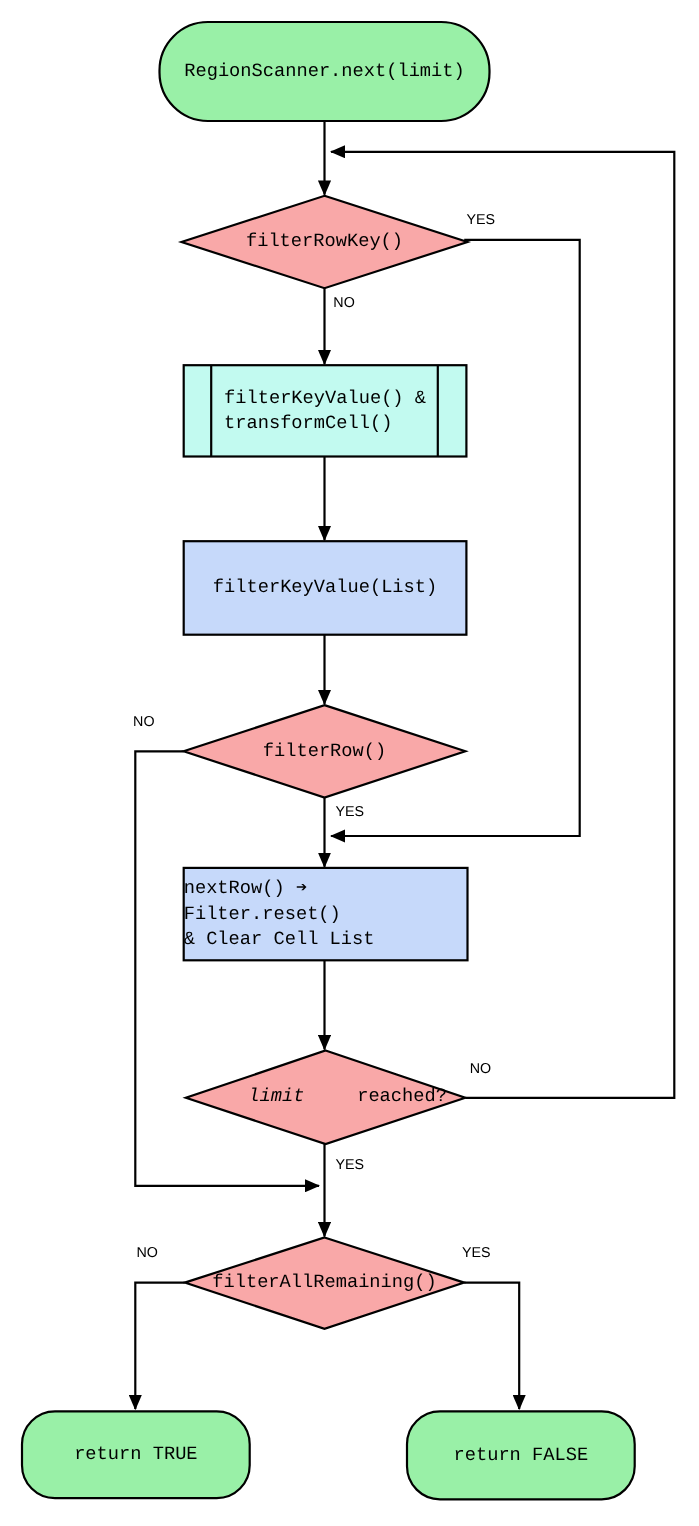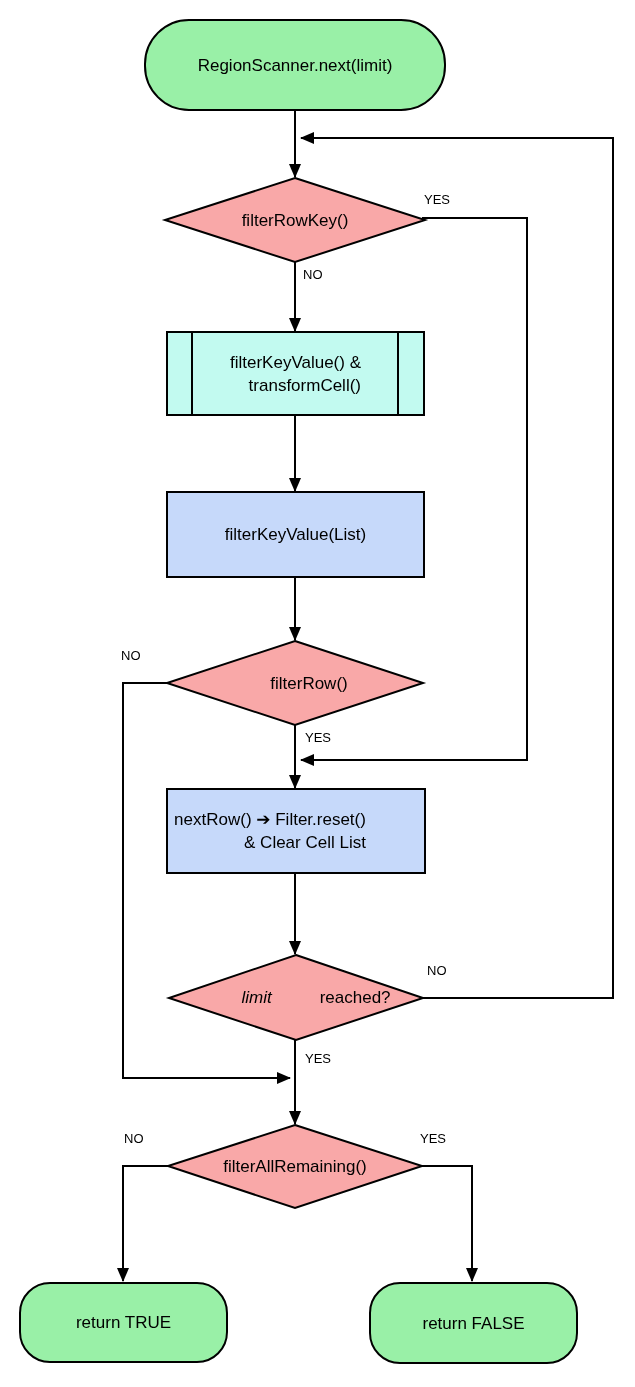--- a/index.html
+++ b/index.html
@@ -4,22 +4,23 @@
 <style>
   html,body{margin:0;padding:0;background:#ffffff;}
   #canvas{
     position:relative;width:635px;height:1387px;background:#ffffff;
     font-family:"Liberation Sans", sans-serif;color:#000;
     overflow:hidden;
   }
   #wires{position:absolute;left:0;top:0;}
   .node-label{
     position:absolute;display:flex;align-items:center;justify-content:center;
-    text-align:right;font-size:17px;line-height:23px;white-space:pre-line;
+    text-align:left;font-size:17px;line-height:23px;white-space:pre-line;
     pointer-events:none;
+    font-family:Liberation Mono, monospace;
   }
   .edge-label{
     position:absolute;font-size:13px;line-height:22px;pointer-events:none;
   }
   .em{font-style:italic;margin-left:40px;}
   .rest{white-space:pre;margin-left:43px;}
   .gap{display:inline-block;width:5px;}
 </style>
 </head>
 <body>
@@ -71,21 +72,21 @@
 
   <div class="node-label" style="left:145px;top:20px;width:300px;height:90px">RegionScanner.next(limit)</div>
 
   <div class="node-label" style="left:165px;top:178px;width:260px;height:84px">filterRowKey()</div>
 
   <div class="node-label" style="left:167px;top:332px;width:257px;height:83px">filterKeyValue() &amp;
 transformCell()</div>
 
   <div class="node-label" style="left:167px;top:492px;width:257px;height:85px">filterKeyValue(List)</div>
 
-  <div class="node-label" style="left:181px;top:641px;width:256px;height:84px">filterRow()</div>
+  <div class="node-label" style="left:167px;top:641px;width:256px;height:84px">filterRow()</div>
 
   <div class="node-label" style="left:167px;top:789px;width:206px;height:84px">nextRow() ➔ Filter.reset()
 &amp; Clear Cell List</div>
 
   <div class="node-label" style="left:169px;top:955px;width:254px;height:85px"><span class="em">limit</span><span class="gap"></span><span class="rest">reached?</span></div>
 
   <div class="node-label" style="left:168px;top:1125px;width:254px;height:83px">filterAllRemaining()</div>
 
   <div class="node-label" style="left:20px;top:1283px;width:207px;height:79px">return TRUE</div>
 

